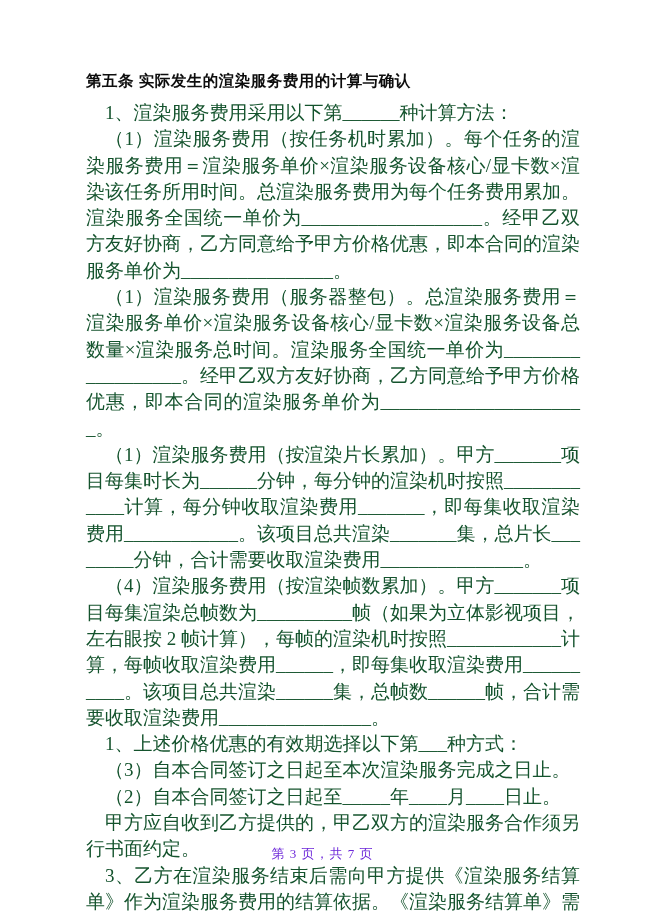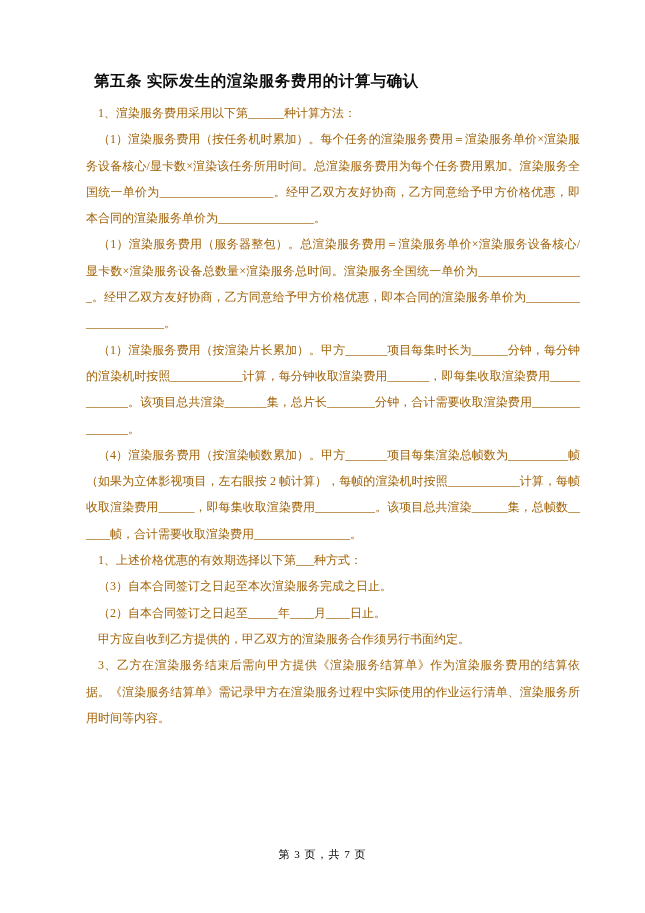--- a/index.html
+++ b/index.html
@@ -20,42 +20,42 @@
     left: 86px;
     top: 71px;
     width: 494px;
   }
   .section-heading {
     font-family: "Liberation Sans", "DejaVu Sans", sans-serif;
     font-weight: bold;
     font-size: 15.5px;
     line-height: 20px;
     color: #0d0d0d;
-    margin: 0 0 9px 8px;
+    margin: 0 0 9px 0;
     letter-spacing: 0.5px;
   }
   .para {
     margin: 0;
-    font-size: 12px;
+    font-size: 19px;
     line-height: 26.3px;
     text-align: justify;
     text-justify: inter-character;
     text-indent: 1em;
     word-break: break-all;
-    color: #a16207;
+    color: #14532d;
   }
   .page-footer {
     position: absolute;
     left: 0;
     top: 845px;
     width: 645px;
     text-align: center;
-    font-size: 11px;
+    font-size: 13px;
     line-height: 18px;
-    color: #000000;
+    color: #6d28d9;
     letter-spacing: 1px;
   }
 </style>
 </head>
 <body>
 
 <div class="page-body">
   <h1 class="section-heading">第五条 实际发生的渲染服务费用的计算与确认</h1>
 
   <p class="para">1、渲染服务费用采用以下第______种计算方法：</p>

